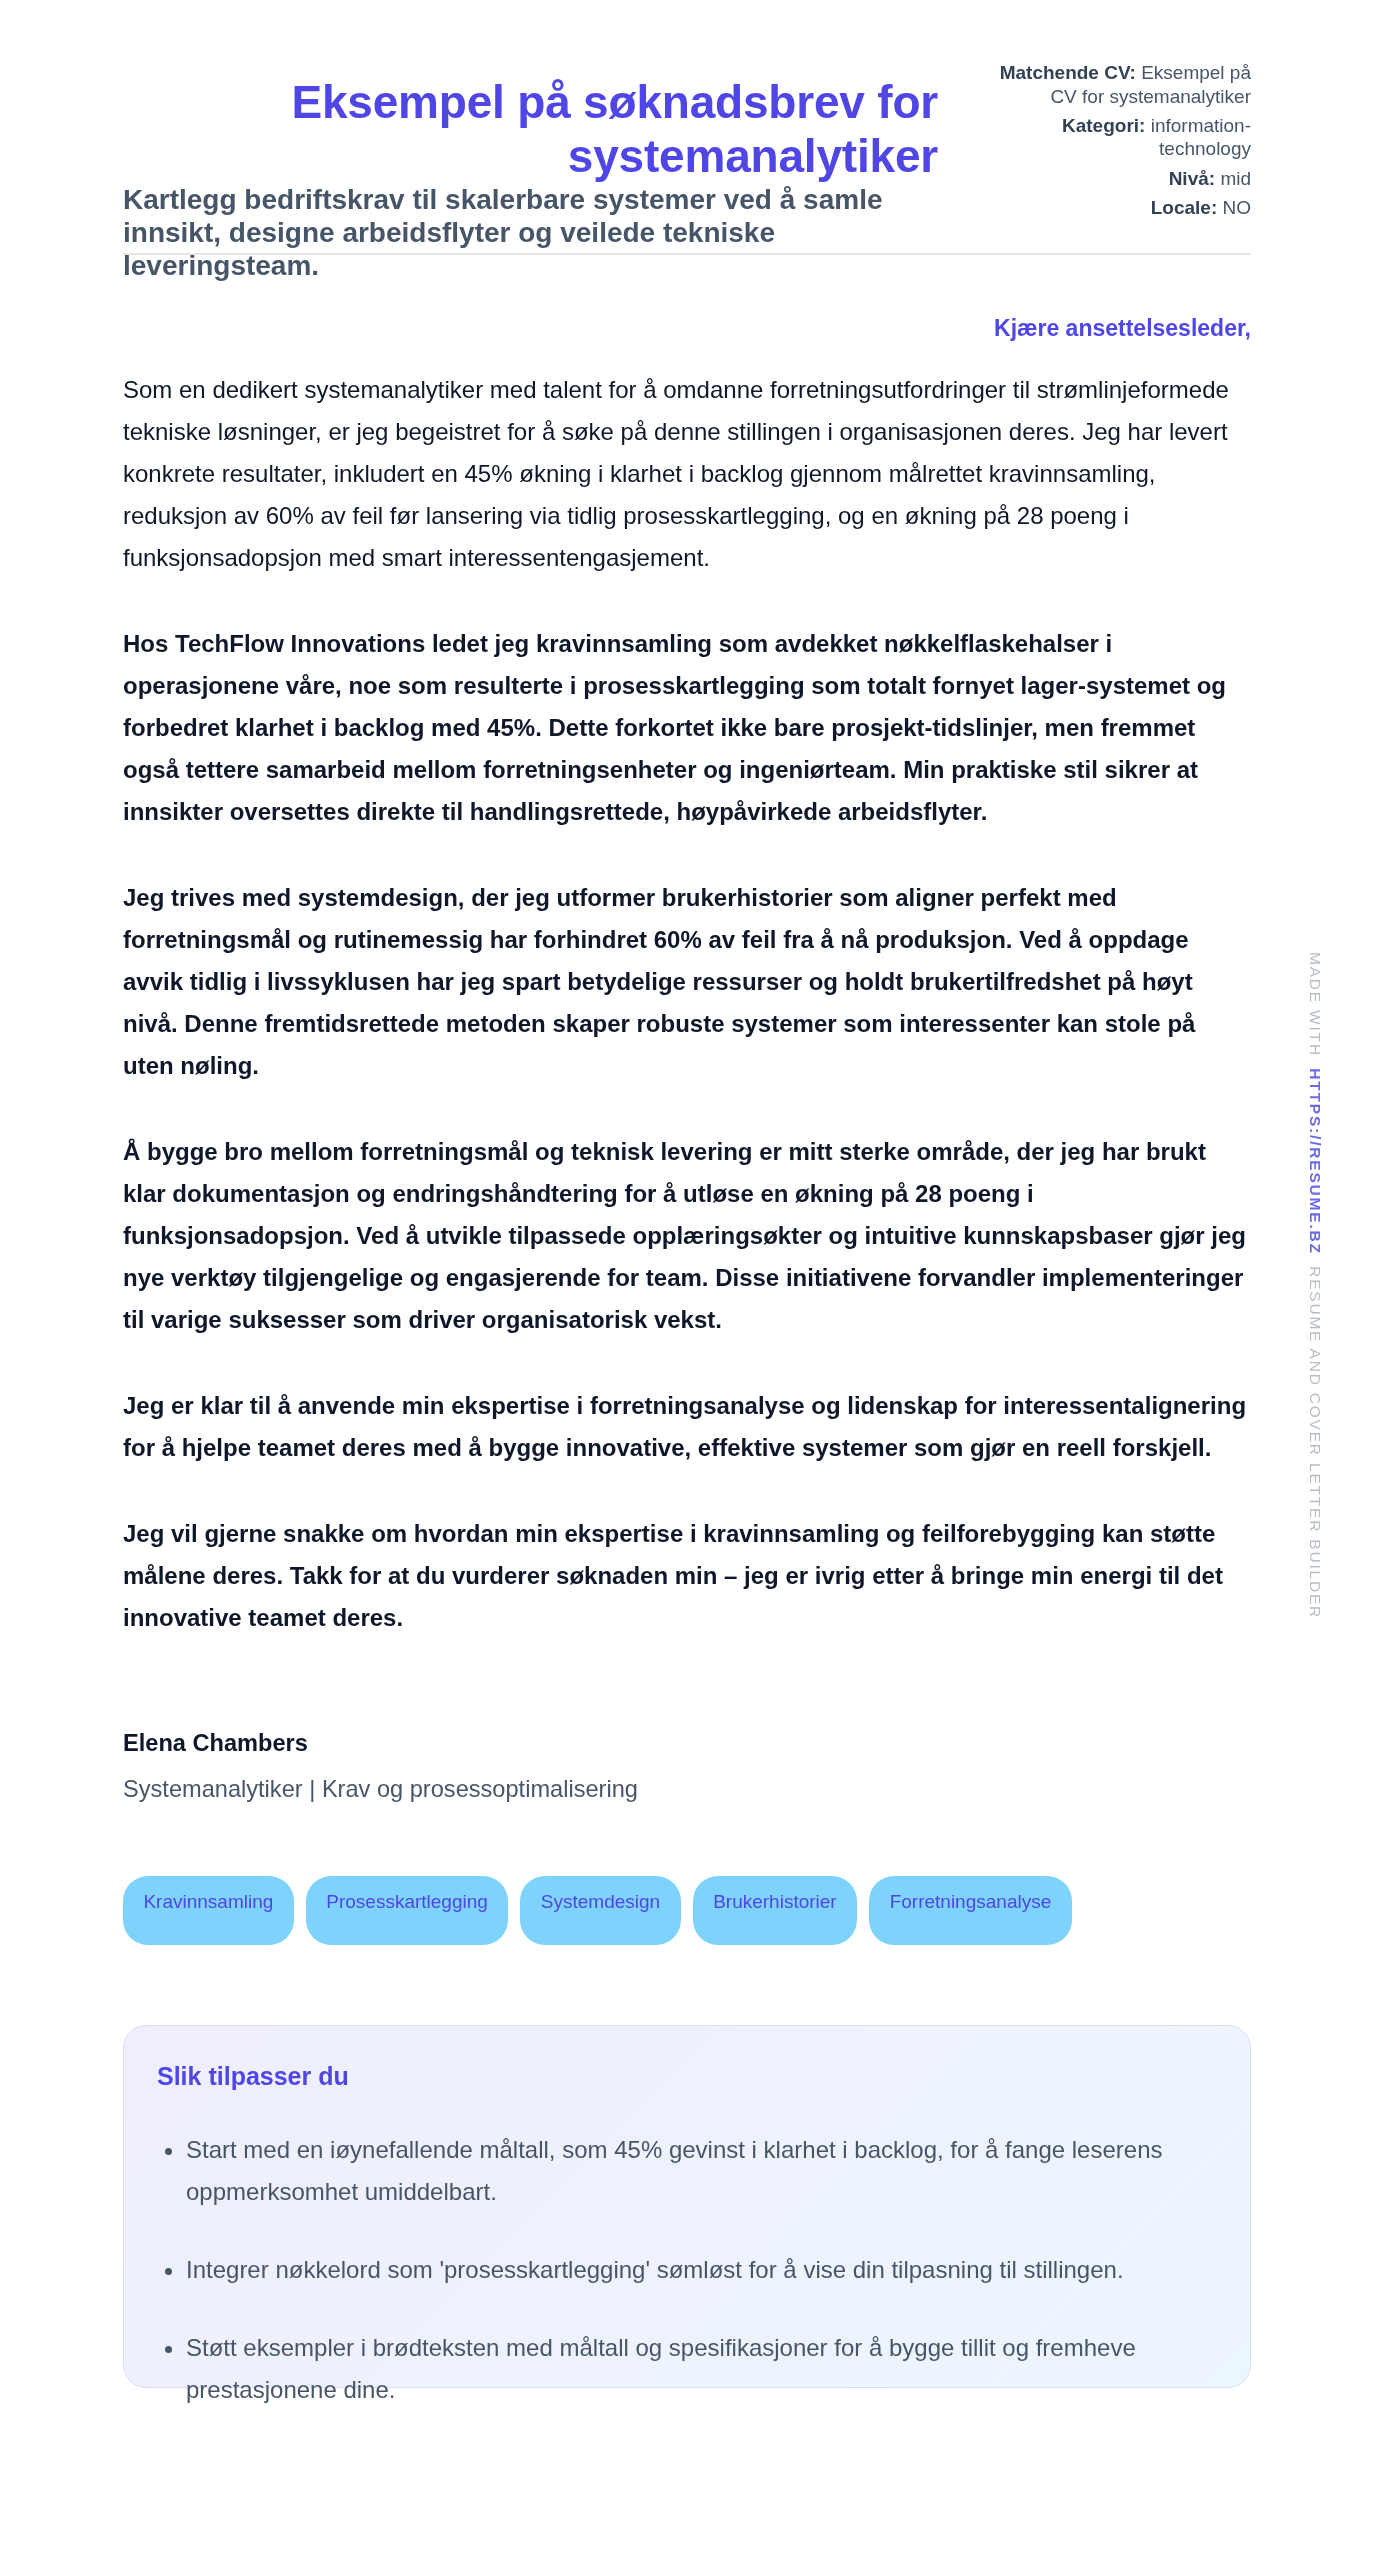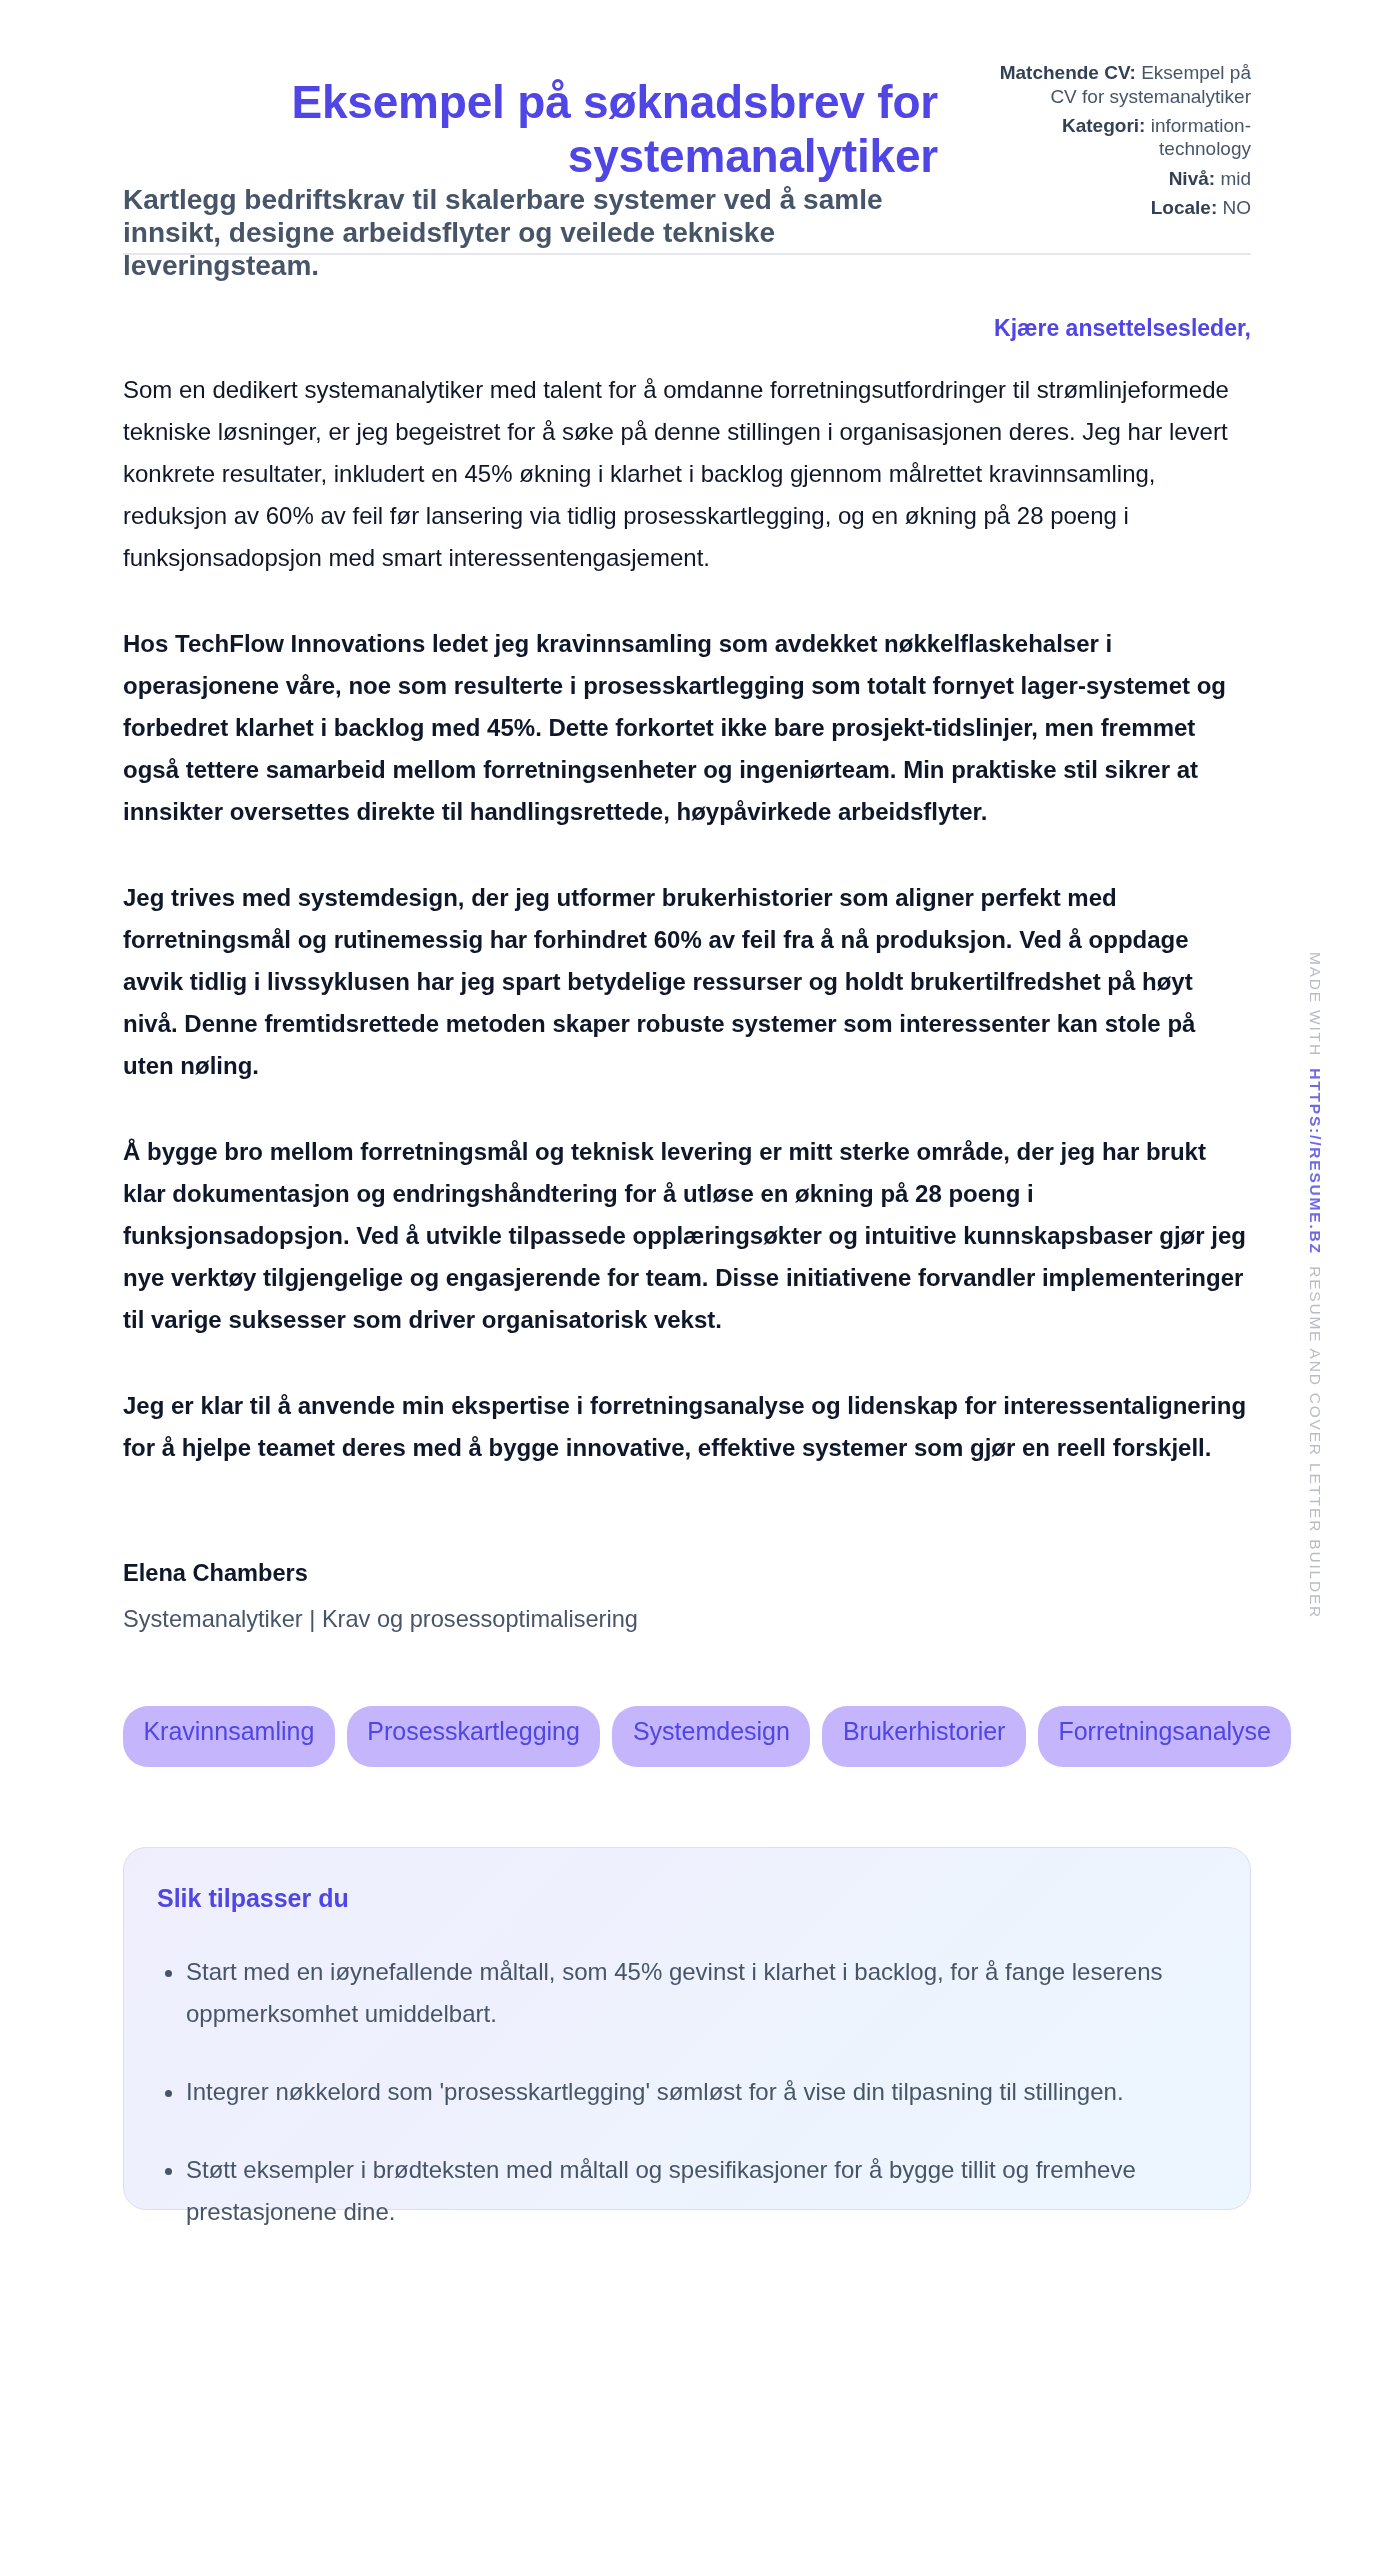--- a/index.html
+++ b/index.html
@@ -33,22 +33,22 @@
   .body-para {
     font-size: 24px; line-height: 42px; color: #0f172a; margin: 23.6px 0 0 0;
   }
   .body-para + .body-para { margin-top: 44px; font-weight: bold; }
 
   .sig-name { margin-top: 88px; font-size: 23.6px; font-weight: 700; line-height: 33px; color: #0f172a; }
   .sig-title { margin-top: 13px; font-size: 23.6px; line-height: 33px; color: #475569; }
 
   .tags { margin-top: 70px; display: flex; gap: 12.2px; }
   .tag {
-    background: #c4b5fd; color: #4f46e5; font-size: 25px; font-weight: 500;
-    height: 61px; line-height: 51px; padding: 0 20.4px; border-radius: 25px;
+    background: #7dd3fc; color: #4f46e5; font-size: 19px; font-weight: 500;
+    height: 69px; line-height: 51px; padding: 0 20.4px; border-radius: 25px;
   }
 
   .card {
     margin-top: 80px; border: 1.6px solid #dcdcf5; border-radius: 23px;
     background: linear-gradient(135deg, #efeefd 0%, #eef3fd 55%, #ecf6ff 100%);
     padding: 34px 33px 37px 33px; box-sizing: border-box; height: 363px;
   }
   .card-title { font-size: 25px; font-weight: 700; color: #4f46e5; line-height: 33px; margin: 0 0 21px 0; }
   .tips { margin: 0; padding: 0 0 0 29px; list-style: disc; color: #475569; }
   .tips li { font-size: 24px; line-height: 42px; margin-bottom: 13px; padding-left: 0; margin-top: 36px; }
@@ -95,20 +95,21 @@
 
   <hr class="divider">
 
   <section>
     <div class="greeting">Kjære ansettelsesleder,</div>
     <p class="body-para">Som en dedikert systemanalytiker med talent for å omdanne forretningsutfordringer til strømlinjeformede tekniske løsninger, er jeg begeistret for å søke på denne stillingen i organisasjonen deres. Jeg har levert konkrete resultater, inkludert en 45% økning i klarhet i backlog gjennom målrettet kravinnsamling, reduksjon av 60% av feil før lansering via tidlig prosesskartlegging, og en økning på 28 poeng i funksjonsadopsjon med smart interessentengasjement.</p>
     <p class="body-para">Hos TechFlow Innovations ledet jeg kravinnsamling som avdekket nøkkelflaskehalser i operasjonene våre, noe som resulterte i prosesskartlegging som totalt fornyet lager-systemet og forbedret klarhet i backlog med 45%. Dette forkortet ikke bare prosjekt-tidslinjer, men fremmet også tettere samarbeid mellom forretningsenheter og ingeniørteam. Min praktiske stil sikrer at innsikter oversettes direkte til handlingsrettede, høypåvirkede arbeidsflyter.</p>
     <p class="body-para">Jeg trives med systemdesign, der jeg utformer brukerhistorier som aligner perfekt med forretningsmål og rutinemessig har forhindret 60% av feil fra å nå produksjon. Ved å oppdage avvik tidlig i livssyklusen har jeg spart betydelige ressurser og holdt brukertilfredshet på høyt nivå. Denne fremtidsrettede metoden skaper robuste systemer som interessenter kan stole på uten nøling.</p>
     <p class="body-para">Å bygge bro mellom forretningsmål og teknisk levering er mitt sterke område, der jeg har brukt klar dokumentasjon og endringshåndtering for å utløse en økning på 28 poeng i funksjonsadopsjon. Ved å utvikle tilpassede opplæringsøkter og intuitive kunnskapsbaser gjør jeg nye verktøy tilgjengelige og engasjerende for team. Disse initiativene forvandler implementeringer til varige suksesser som driver organisatorisk vekst.</p>
     <p class="body-para">Jeg er klar til å anvende min ekspertise i forretningsanalyse og lidenskap for interessentalignering for å hjelpe teamet deres med å bygge innovative, effektive systemer som gjør en reell forskjell.</p>
+    <p class="body-para">Jeg vil gjerne snakke om hvordan min ekspertise i kravinnsamling og feilforebygging kan støtte målene deres. Takk for at du vurderer søknaden min – jeg er ivrig etter å bringe min energi til det innovative teamet deres.</p>
   </section>
 
   <section>
     <div class="sig-name">Elena Chambers</div>
     <div class="sig-title">Systemanalytiker | Krav og prosessoptimalisering</div>
   </section>
 
   <div class="tags">
     <span class="tag">Kravinnsamling</span>
     <span class="tag">Prosesskartlegging</span>

